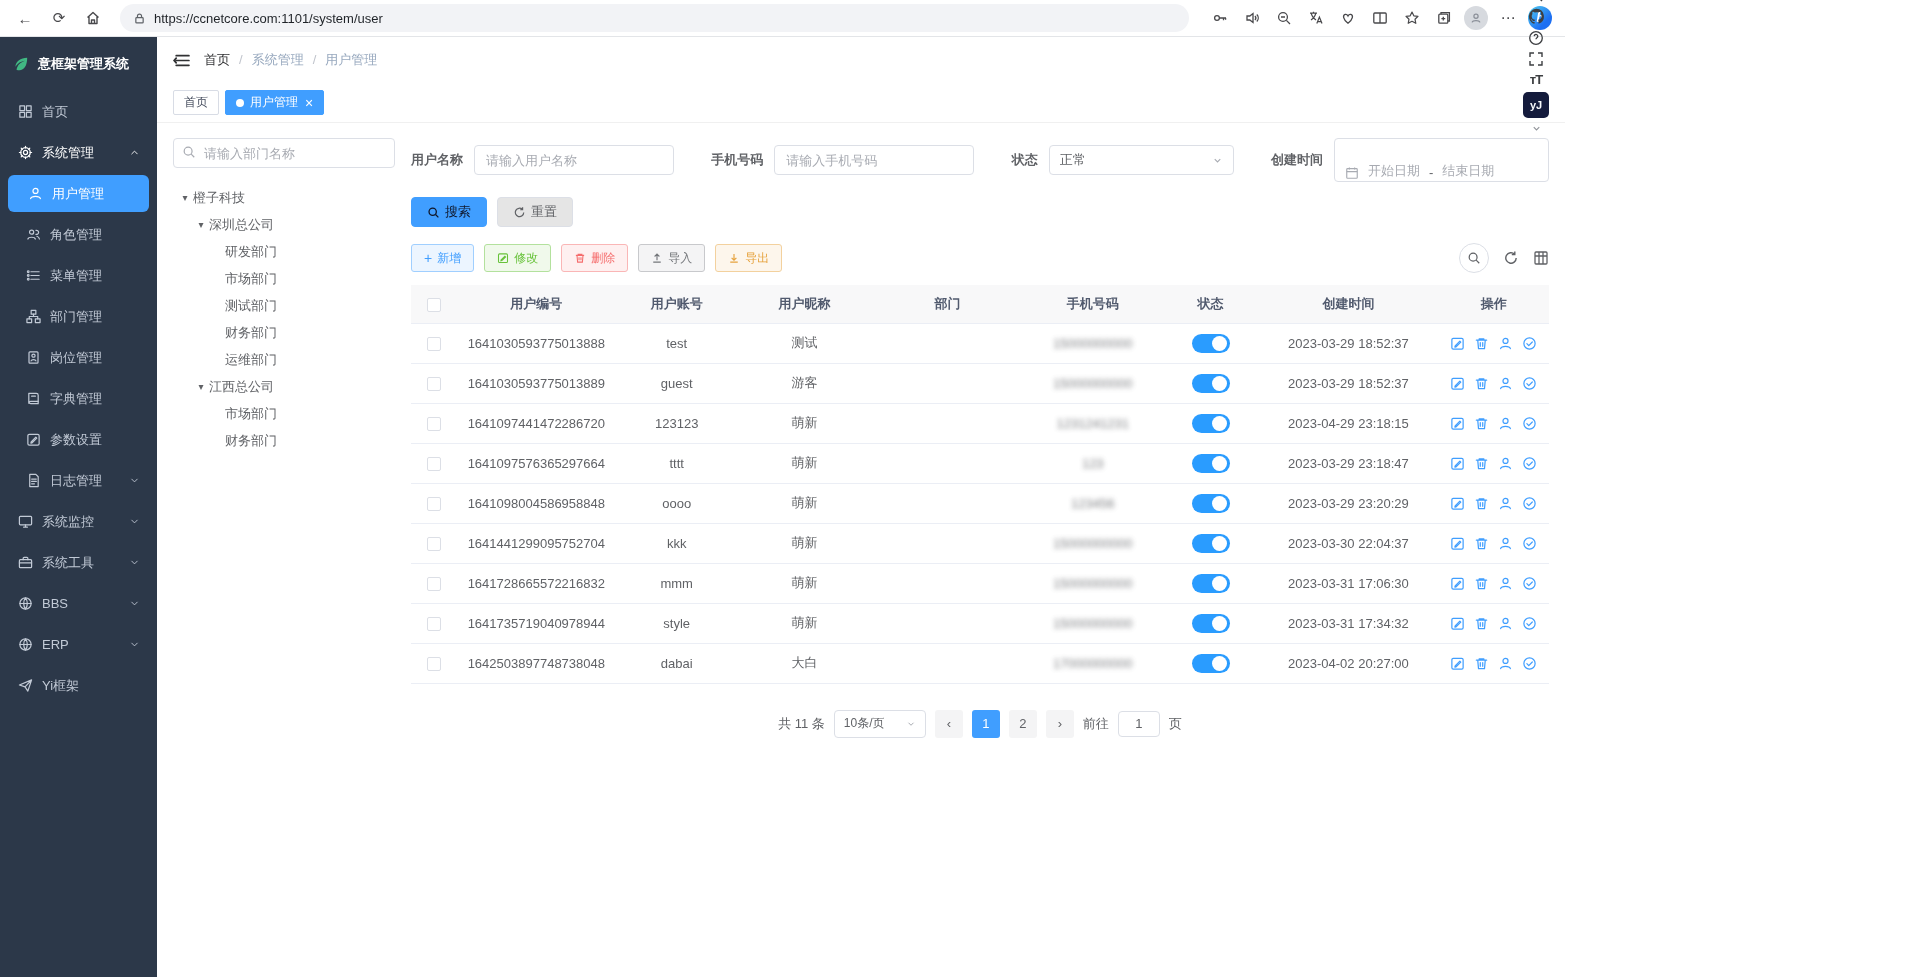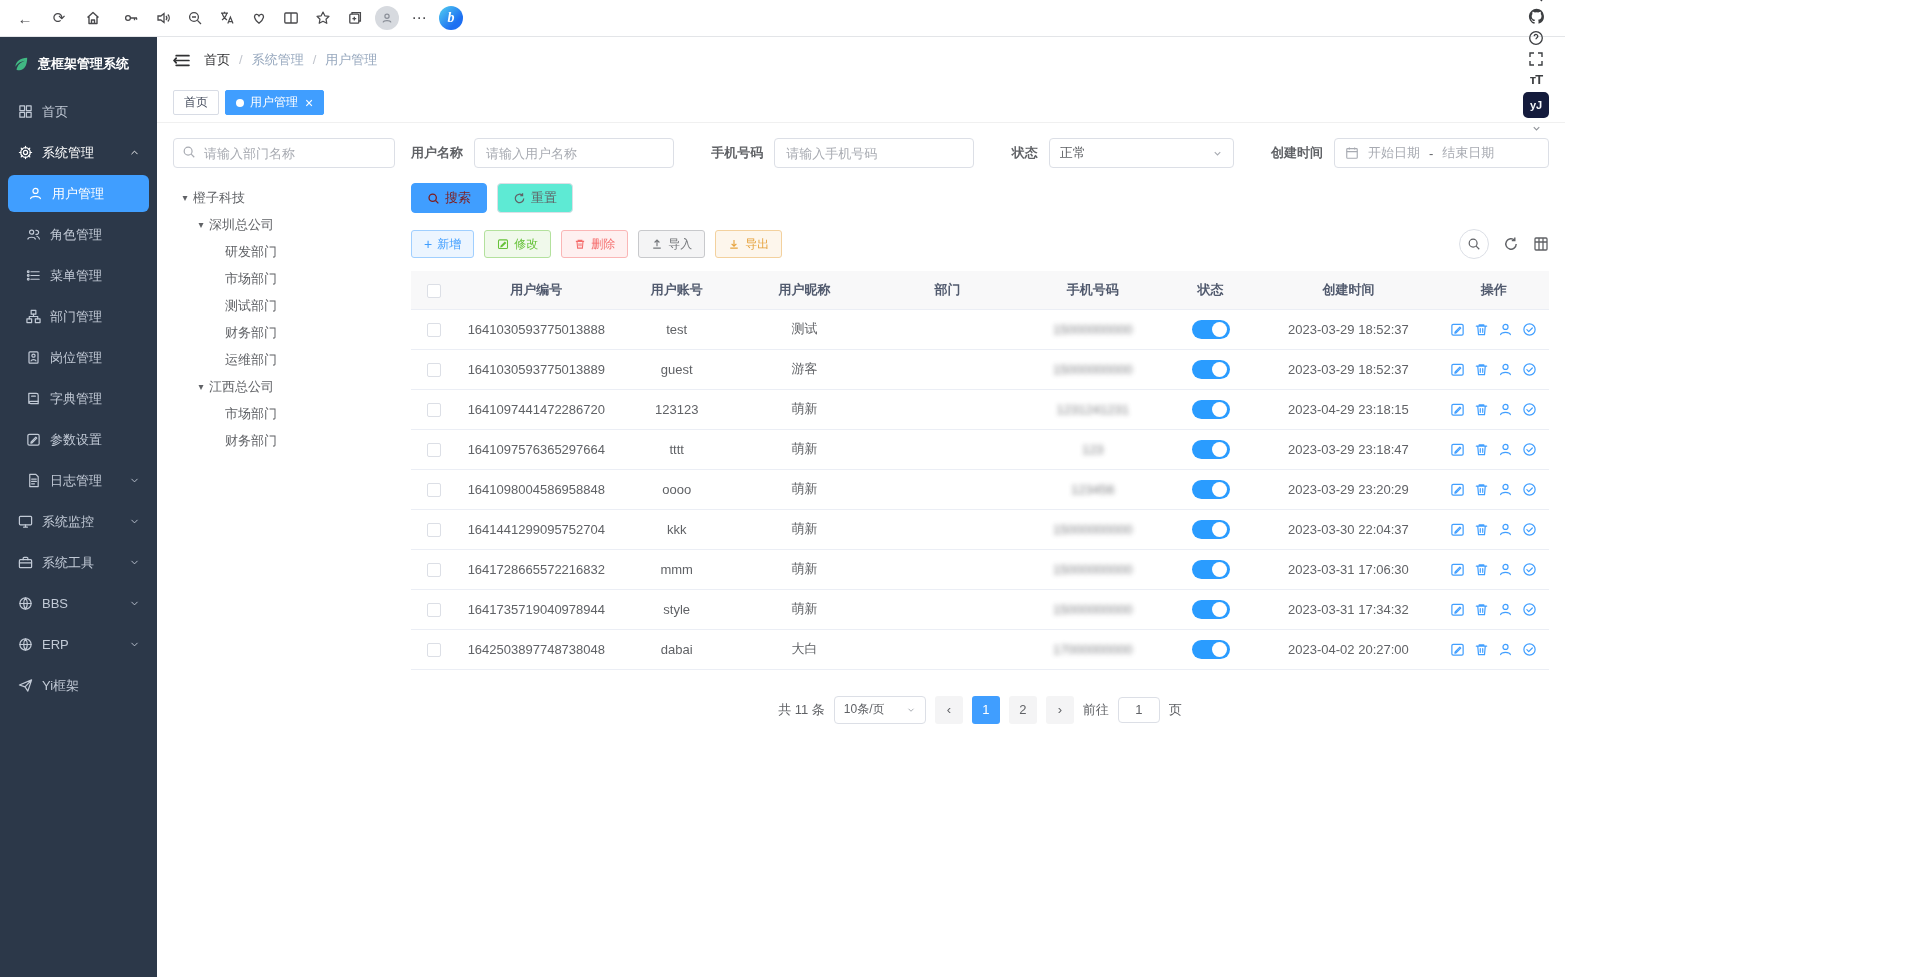--- a/index.html
+++ b/index.html
@@ -58,25 +58,25 @@
 
   .main-panel { flex:1; min-width:0; }
   .filter-row { display:flex; justify-content:space-between; align-items:center; margin-bottom:15px; gap:12px; }
   .filter-item { display:flex; align-items:center; }
   .filter-item label { font-size:13px; font-weight:bold; color:#606266; margin-right:11px; white-space:nowrap; }
   .text-input { height:30px; border:1px solid #dcdfe6; border-radius:4px; padding:0 11px; font-size:13px; color:#606266; outline:none; background:#fff; }
   input::placeholder { color:#a8abb2; }
   .w-username { width:200px; } .w-phone { width:200px; }
   .select-box { width:185px; height:30px; border:1px solid #dcdfe6; border-radius:4px; display:flex; align-items:center; justify-content:space-between; padding:0 10px; font-size:13px; color:#606266; background:#fff; cursor:pointer; }
   .select-caret { color:#a8abb2; display:flex; }
-  .date-range { width:215px; height:30px; border:1px solid #dcdfe6; border-radius:4px; display:flex; align-items:center; gap:9px; padding:1px 10px; font-size:13px; color:#a8abb2; background:#fff; cursor:pointer; }
+  .date-range { width:215px; height:44px; border:1px solid #dcdfe6; border-radius:4px; display:flex; align-items:flex-end; gap:9px; padding:1px 10px; font-size:13px; color:#a8abb2; background:#fff; cursor:pointer; }
 
   .btn-row { display:flex; gap:10px; margin-bottom:16px; }
-  .btn { display:inline-flex; align-items:center; gap:5px; height:30px; padding:0 15px; border-radius:4px; font-size:13px; border:1px solid #dcdfe6; background:#5eead4; color:#606266; cursor:pointer; }
-  .btn-primary { background:#409eff; border-color:#409eff; color:#7f1d1d; }
+  .btn { display:inline-flex; align-items:center; gap:5px; height:30px; padding:0 15px; border-radius:4px; font-size:13px; border:1px solid #dcdfe6; background:#e5e5e5; color:#606266; cursor:pointer; }
+  .btn-primary { background:#409eff; border-color:#409eff; color:#0f172a; }
   .btn-sm { height:28px; padding:0 12px; font-size:12px; border-radius:3px; }
   .btn-add { background:#ecf5ff; border-color:#a0cfff; color:#409eff; }
   .btn-edit { background:#f0f9eb; border-color:#b3e19d; color:#67c23a; }
   .btn-del { background:#fef0f0; border-color:#fab6b6; color:#f56c6c; }
   .btn-import { background:#f4f4f5; border-color:#c8c9cc; color:#73767a; }
   .btn-export { background:#fdf6ec; border-color:#f3d19e; color:#e6a23c; }
   .toolbar-row { display:flex; align-items:center; gap:10px; margin-bottom:12px; }
   .toolbar-right { margin-left:auto; display:flex; align-items:center; gap:14px; color:#606266; }
   .circle-btn { width:30px; height:30px; border:1px solid #dcdfe6; border-radius:50%; display:flex; align-items:center; justify-content:center; background:#fff; cursor:pointer; color:#606266; }
   .flat-icon { cursor:pointer; display:flex; color:#606266; }
@@ -105,20 +105,29 @@
 <div class="window">
 
   <div class="browser-bar">
     <span class="b-icon">←</span>
     <span class="b-icon">⟳</span>
     <span class="b-icon">
       <svg width="16" height="16" viewBox="0 0 16 16" fill="none" stroke="currentColor" stroke-width="1.4" stroke-linejoin="round">
           <path d="M2.5 7.5 8 2.5l5.5 5M4 6.8V13.5h8V6.8M6.5 13.5V10h3v3.5"></path>
         </svg>
     </span>
+    <div class="url-bar">
+      <span class="search-glyph" style="position:static">
+        <svg width="13" height="13" viewBox="0 0 16 16" fill="none" stroke="#5f6368" stroke-width="1.5">
+            <rect x="3.5" y="7" width="9" height="6.5" rx="1"></rect>
+            <path d="M5.5 7V5a2.5 2.5 0 0 1 5 0v2"></path>
+          </svg>
+      </span>
+      <span class="url-text">https://ccnetcore.com:1101/system/user</span>
+    </div>
     <div class="browser-actions">
       <span class="b-icon">
           <svg width="16" height="16" viewBox="0 0 16 16" fill="none" stroke="currentColor" stroke-width="1.3">
             <circle cx="5" cy="8" r="2.4"></circle>
             <path d="M7.4 8H14M11.5 8v2.3M13.6 8v1.8"></path>
           </svg>
         </span>
       <span class="b-icon">
           <svg width="16" height="16" viewBox="0 0 16 16" fill="none" stroke="currentColor" stroke-width="1.3">
             <path d="M3 10V6h2.8L9 3.5v9L5.8 10H3z"></path>

